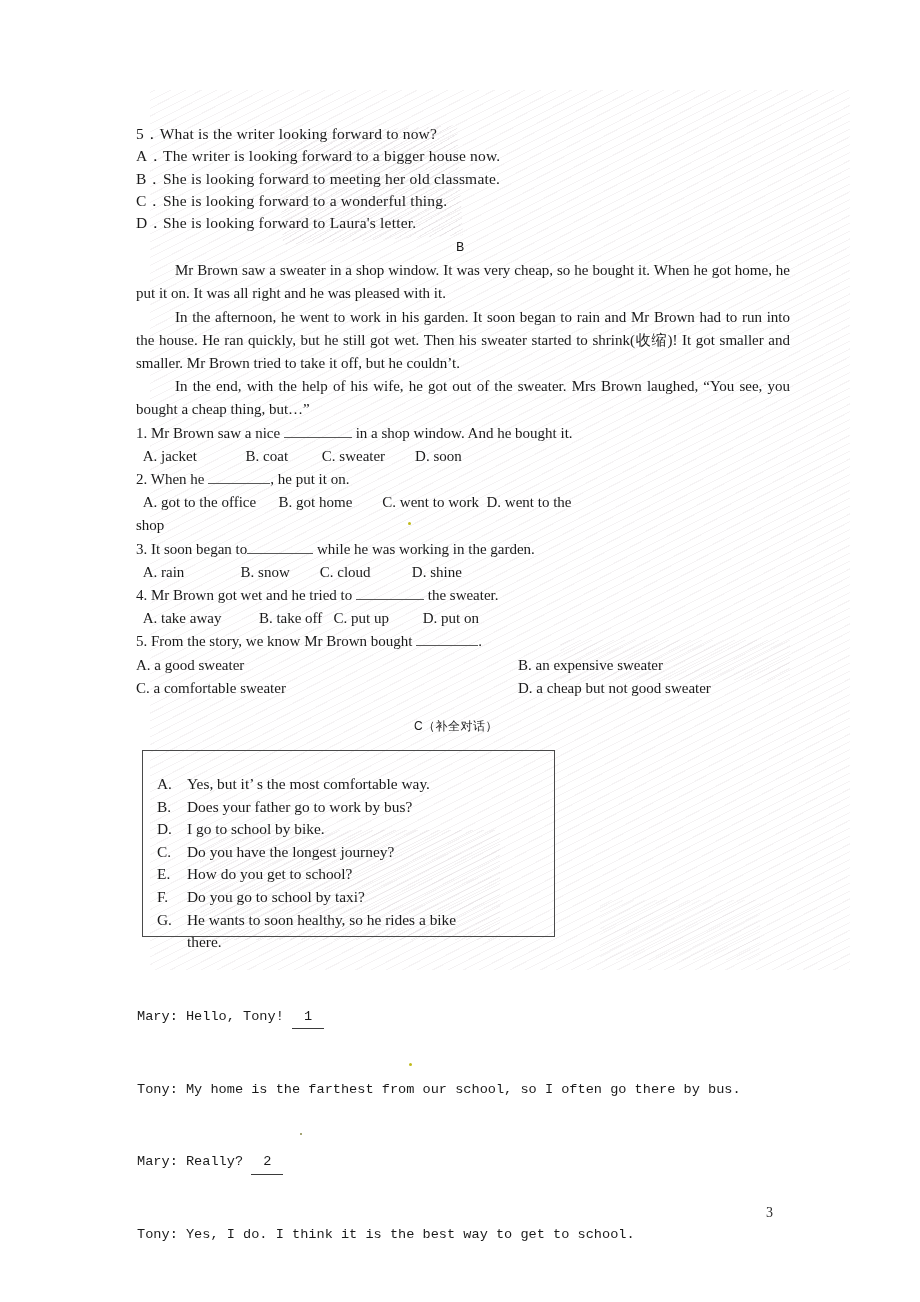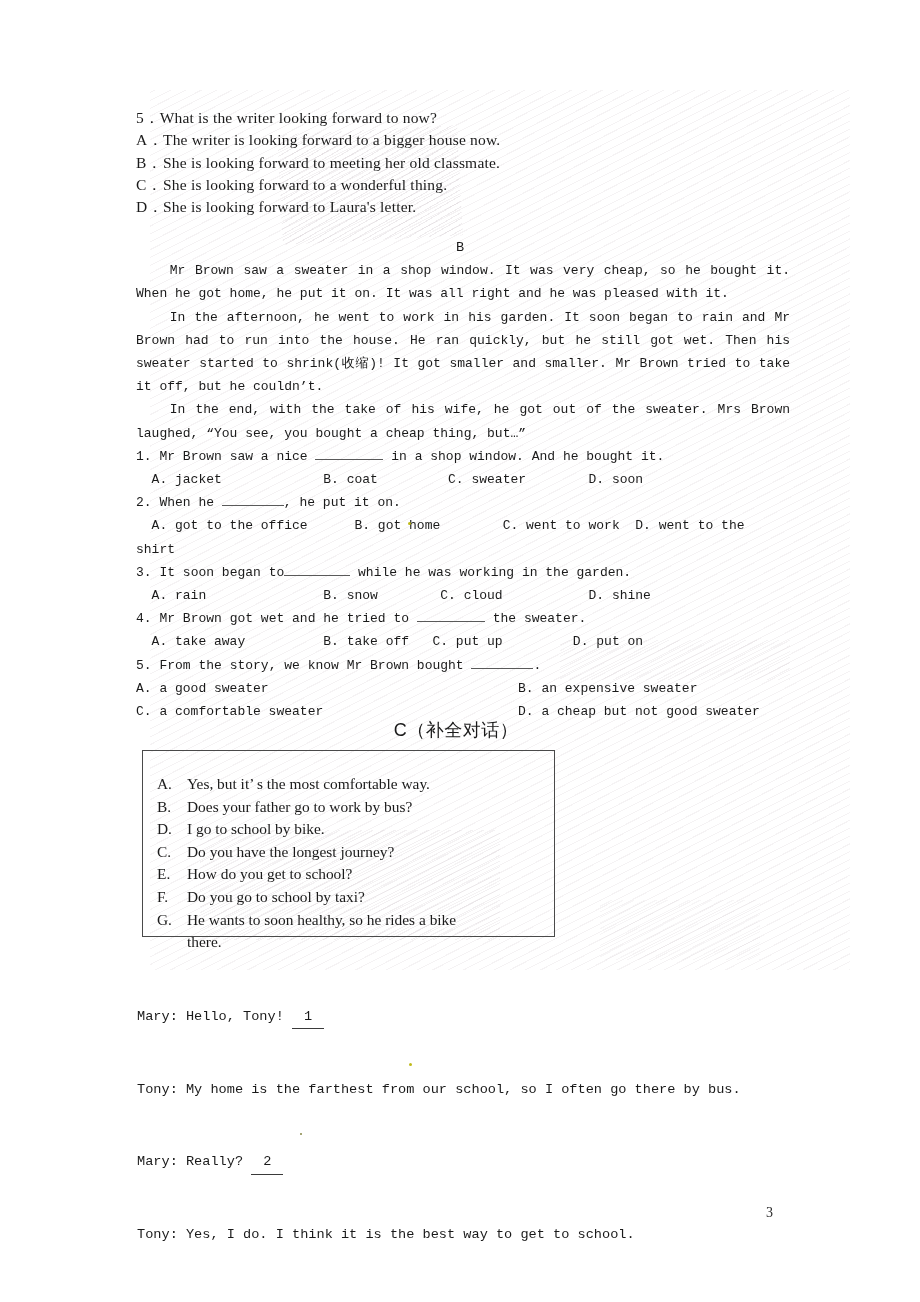--- a/index.html
+++ b/index.html
@@ -67,22 +67,22 @@
     letter-spacing: 0.2px;
   }
   .serif-block .q-line { white-space: nowrap; }
   .serif-block .lbl {
     display: inline-block;
     width: 27px;
   }
 
   
   .mono {
-    font-family: Liberation Mono, monospace;
-    font-size: 13px;
+    font-family: Liberation Serif, serif;
+    font-size: 15px;
     line-height: 23.2px;
     letter-spacing: 0px;
   }
   .center-head {
     text-align: center;
     font-family: "Liberation Mono", "DejaVu Sans Mono", monospace;
     font-size: 13.6px;
     line-height: 23.2px;
   }
   .head-b { width: 648px; }
@@ -114,21 +114,21 @@
   .opt2col .colB { position: absolute; left: 382px; }
 
   
   .head-c {
     position: absolute;
     left: 136px;
     top: 718px;
     width: 640px;
     text-align: center;
     font-family: "Liberation Sans", "DejaVu Sans", sans-serif;
-    font-size: 18px;
+    font-size: 12px;
     letter-spacing: 0.5px;
   }
   .head-c .cn { font-family: "DejaVu Sans", sans-serif; }
 
   
   .optbox {
     position: absolute;
     left: 142px;
     top: 750px;
     width: 413px;
@@ -195,43 +195,43 @@
 <body>
 
 <div class="page">
 
   <div class="watermark"></div>
   <div class="wm-blob" style="left:280px;top:130px;width:180px;height:110px;transform:rotate(-3deg);"></div>
   <div class="wm-blob" style="left:560px;top:640px;width:230px;height:40px;opacity:.25;"></div>
   <div class="wm-blob" style="left:200px;top:830px;width:300px;height:110px;opacity:.30;"></div>
   <div class="wm-blob" style="left:600px;top:900px;width:160px;height:60px;opacity:.20;"></div>
 
-  <div class="content serif-block" style="top:0;padding-top:107px;">
+  <div class="content serif-block" style="top:16px;padding-top:107px;">
     <div class="q-line">5．What is the writer looking forward to now?</div>
     <div class="q-line"><span class="lbl">A．</span><span>The writer is looking forward to a bigger house now.</span></div>
     <div class="q-line"><span class="lbl">B．</span><span>She is looking forward to meeting her old classmate.</span></div>
     <div class="q-line"><span class="lbl">C．</span><span>She is looking forward to a wonderful thing.</span></div>
     <div class="q-line"><span class="lbl">D．</span><span>She is looking forward to Laura's letter.</span></div>
   </div>
 
   <div class="content" style="top:236px;width:654px;">
 
     <div class="center-head head-b">B</div>
 
     <div class="mono">
       <p class="para indent">Mr Brown saw a sweater in a shop window. It was very cheap, so he bought it. When he got home, he put it on. It was all right and he was pleased with it.</p>
       <p class="para indent">In the afternoon, he went to work in his garden. It soon began to rain and Mr Brown had to run into the house. He ran quickly, but he still got wet. Then his sweater started to shrink(收缩)! It got smaller and smaller. Mr Brown tried to take it off, but he couldn’t.</p>
-      <p class="para indent">In the end, with the take of his wife, he got out of the sweater. Mrs Brown laughed, “You see, you bought a cheap thing, but…”</p>
+      <p class="para indent">In the end, with the help of his wife, he got out of the sweater. Mrs Brown laughed, “You see, you bought a cheap thing, but…”</p>
 
       <div class="qline"><span>1.</span> <span>Mr Brown saw a nice </span><span class="blank w1"></span><span> in a shop window. And he bought it.</span></div>
       <div class="qline opts">  A. jacket             B. coat         C. sweater        D. soon</div>
 
       <div class="qline"><span>2.</span> <span>When he </span><span class="blank w2"></span><span>, he put it on.</span></div>
       <div class="qline opts">  A. got to the office      B. got home        C. went to work  D. went to the</div>
-      <div class="qline opts">shirt</div>
+      <div class="qline opts">shop</div>
 
       <div class="qline"><span>3.</span> <span>It soon began to</span><span class="blank w3"></span><span> while he was working in the garden.</span></div>
       <div class="qline opts">  A. rain               B. snow        C. cloud           D. shine</div>
 
       <div class="qline"><span>4.</span> <span>Mr Brown got wet and he tried to </span><span class="blank w4"></span><span> the sweater.</span></div>
       <div class="qline opts">  A. take away          B. take off   C. put up         D. put on</div>
 
       <div class="qline"><span>5.</span> <span>From the story, we know Mr Brown bought </span><span class="blank w5"></span><span>.</span></div>
       <div class="opt2col"><span class="colA">A. a good sweater</span><span class="colB">B. an expensive sweater</span></div>
       <div class="opt2col"><span class="colA">C. a comfortable sweater</span><span class="colB">D. a cheap but not good sweater</span></div>

